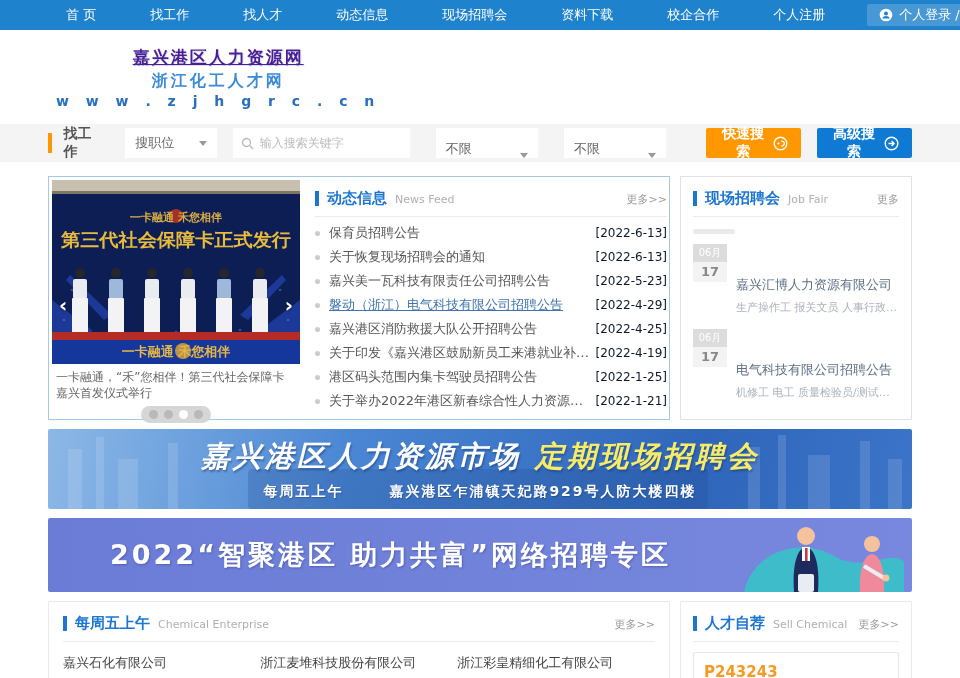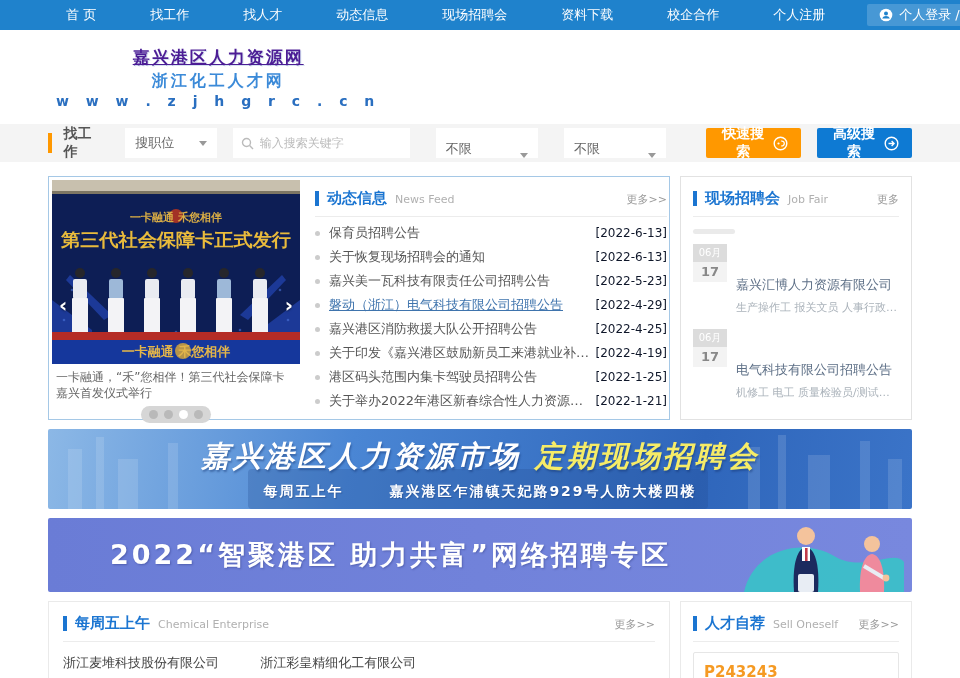--- a/index.html
+++ b/index.html
@@ -406,35 +406,39 @@
 <div class="container bottom-row">
   <div class="chem-box">
     <div class="panel-head">
       <span class="panel-accent"></span>
       <span class="panel-title">每周五上午</span>
       <span class="panel-sub">Chemical Enterprise</span>
       <a class="panel-more">更多&gt;&gt;</a>
     </div>
     <div class="chem-cols">
       <div class="chem-col">
+        <div class="chem-name">嘉兴石化有限公司</div>
+
+      </div>
+      <div class="chem-col">
         <div class="chem-name">浙江麦堆科技股份有限公司</div>
 
       </div>
       <div class="chem-col">
         <div class="chem-name">浙江彩皇精细化工有限公司</div>
 
       </div>
     </div>
   </div>
 
   <div class="talent-box">
     <div class="panel-head">
       <span class="panel-accent"></span>
       <span class="panel-title">人才自荐</span>
-      <span class="panel-sub">Sell Oneself</span>
+      <span class="panel-sub">Sell Chemical</span>
       <a class="panel-more">更多&gt;&gt;</a>
     </div>
     <div class="talent-card">
       <div class="talent-id">P243243</div>
 
     </div>
   </div>
 </div>
 
 </body></html>

